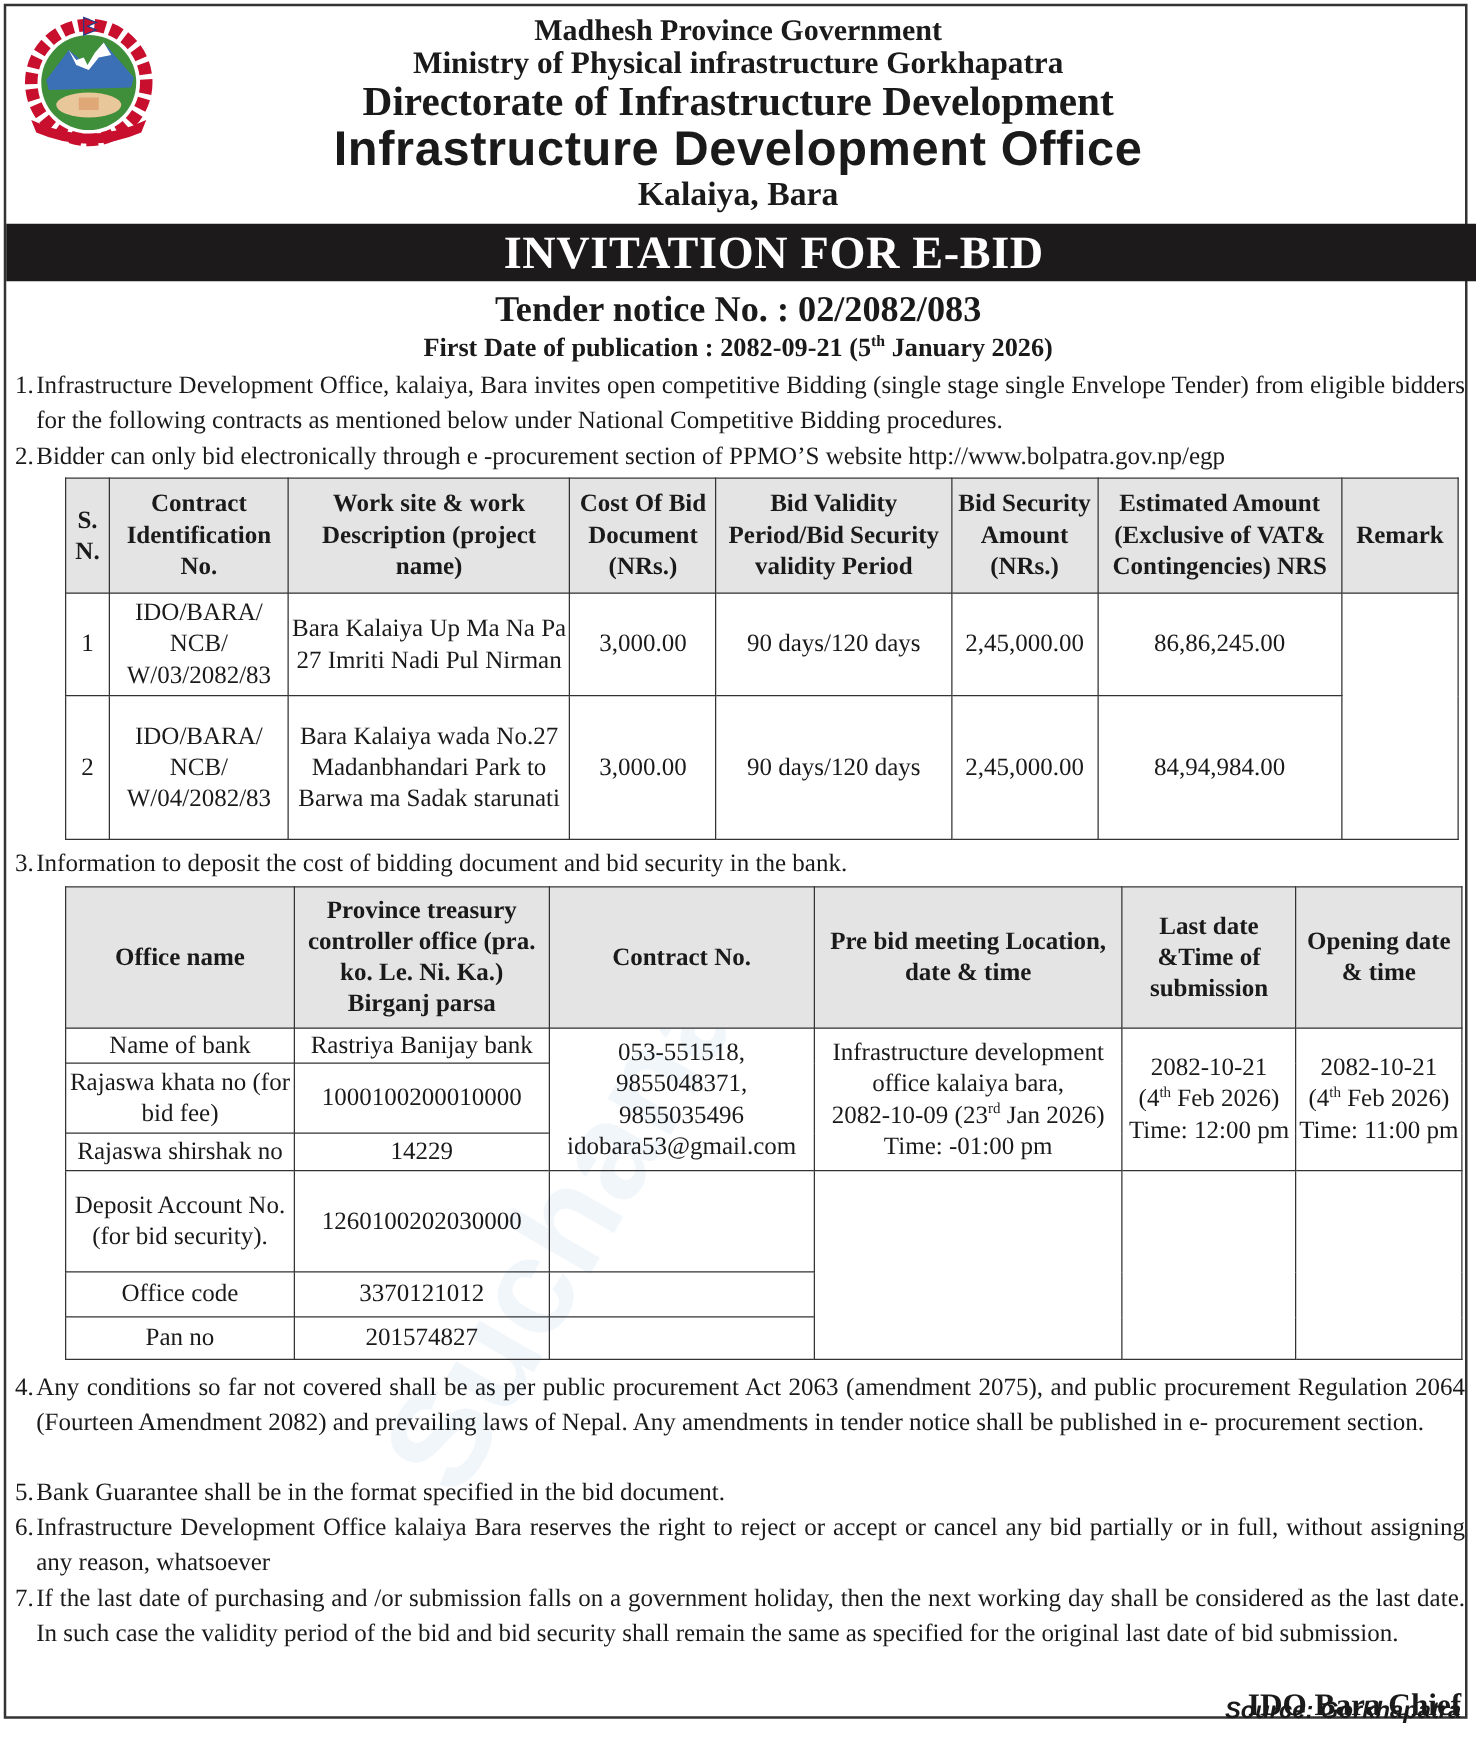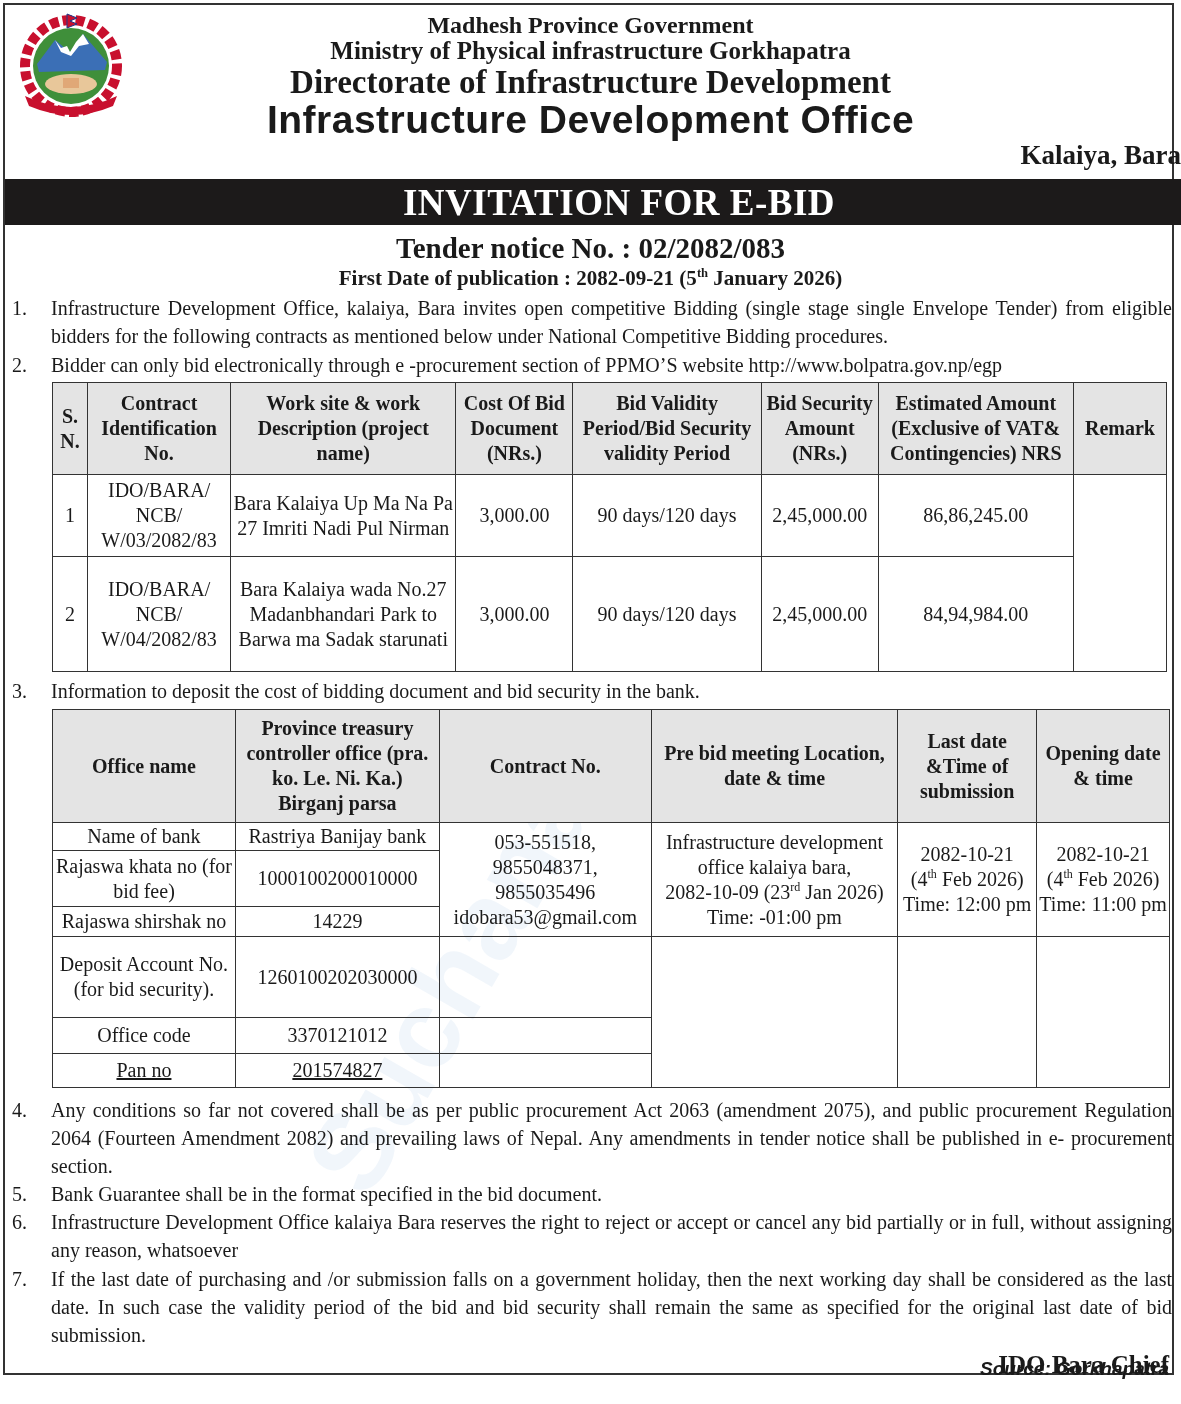--- a/index.html
+++ b/index.html
@@ -5,28 +5,28 @@
   html, body { margin: 0; padding: 0; background: #ffffff; }
   body { width: 1181px; height: 1404px; position: relative; overflow: hidden; font-family: "Liberation Serif", serif; color: #1a1a1a; }
   .frame { position: absolute; left: 3px; top: 3px; width: 1171px; height: 1372px; border: 2px solid #333; box-sizing: border-box; }
   .watermark { position: absolute; left: 280px; top: 1150px; font-family: "Liberation Sans", sans-serif; font-size: 110px; font-weight: bold; color: rgba(120,170,220,0.10); transform: rotate(-60deg); transform-origin: left top; pointer-events: none; }
   .emblem { position: absolute; left: 15px; top: 12px; width: 112px; height: 112px; }
   .hdr { position: absolute; left: 0; width: 1181px; text-align: center; font-weight: bold; }
   .h1 { top: 12px; font-size: 24px; left: 0; }
   .h2 { top: 37px; font-size: 25px; }
   .h3 { top: 64px; font-size: 33px; }
   .h4 { top: 98px; font-size: 39px; font-family: "Liberation Sans", sans-serif; letter-spacing: 0.5px; }
-  .h5 { top: 140px; font-size: 27px; text-align: right; }
+  .h5 { top: 140px; font-size: 27px; }
   .banner { position: absolute; left: 5px; top: 179px; width: 1170px; height: 46px; background: #1c1a1a; color: #fff; font-weight: bold; font-size: 37px; text-align: center; line-height: 48px; letter-spacing: 0.5px; padding-left: 29px; }
   .tnotice { position: absolute; top: 232px; left: 0; width: 1181px; text-align: center; font-weight: bold; font-size: 29px; }
   .pubdate { position: absolute; top: 266px; left: 0; width: 1181px; text-align: center; font-weight: bold; font-size: 21px; }
   sup { font-size: 60%; line-height: 0; }
   .item { position: absolute; left: 12px; width: 1160px; font-size: 20px; line-height: 28px; }
   .item .num { position: absolute; left: 0; top: 0; width: 30px; }
-  .item .txt { margin-left: 39px; text-align: justify; }
+  .item .txt { margin-left: 17px; text-align: justify; }
   table { border-collapse: collapse; position: absolute; font-size: 20px; }
   th, td { border: 1.5px solid #333; text-align: center; vertical-align: middle; padding: 0 2px; line-height: 25px; }
   th { background: #e4e4e4; font-weight: bold; }
   .t1 { left: 52px; top: 382px; width: 1115px; }
   .t2 { left: 52px; top: 709px; width: 1118px; }
   .signoff { position: absolute; right: 12px; top: 1351px; font-weight: bold; font-size: 25px; }
   .source { position: absolute; right: 12px; top: 1358px; font-family: "Liberation Sans", sans-serif; font-style: italic; font-size: 19px; font-weight: bold; }
 </style>
 </head>
 <body>
@@ -154,21 +154,21 @@
     <td></td>
     <td rowspan="3"></td>
     <td rowspan="3"></td>
     <td rowspan="3"></td>
   </tr>
   <tr style="height:36px;">
     <td>Office code</td>
     <td>3370121012</td>
     <td></td>
   </tr>
-  <tr style="height:34px;text-decoration:underline;">
+  <tr style="height:34px;">
     <td>Pan no</td>
     <td>201574827</td>
     <td></td>
   </tr>
 </tbody>
   </table>
 
 <div class="item" style="top:1096px;">
     <span class="num">4.</span>
     <div class="txt">Any conditions so far not covered shall be as per public procurement Act 2063 (amendment 2075), and public procurement Regulation 2064 (Fourteen Amendment 2082) and prevailing laws of Nepal. Any amendments in tender notice shall be published in e- procurement section.</div>

